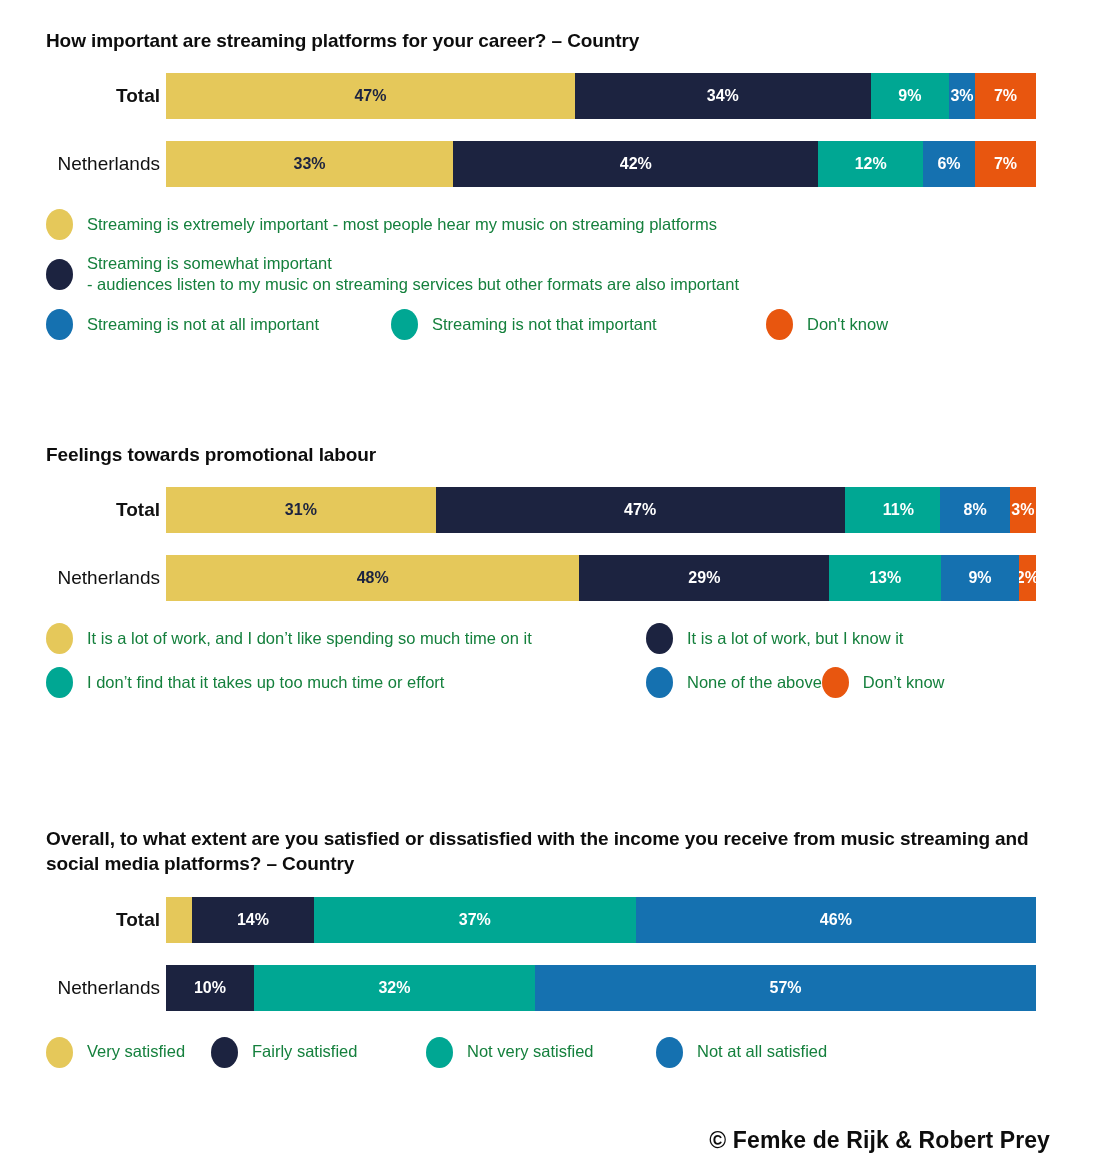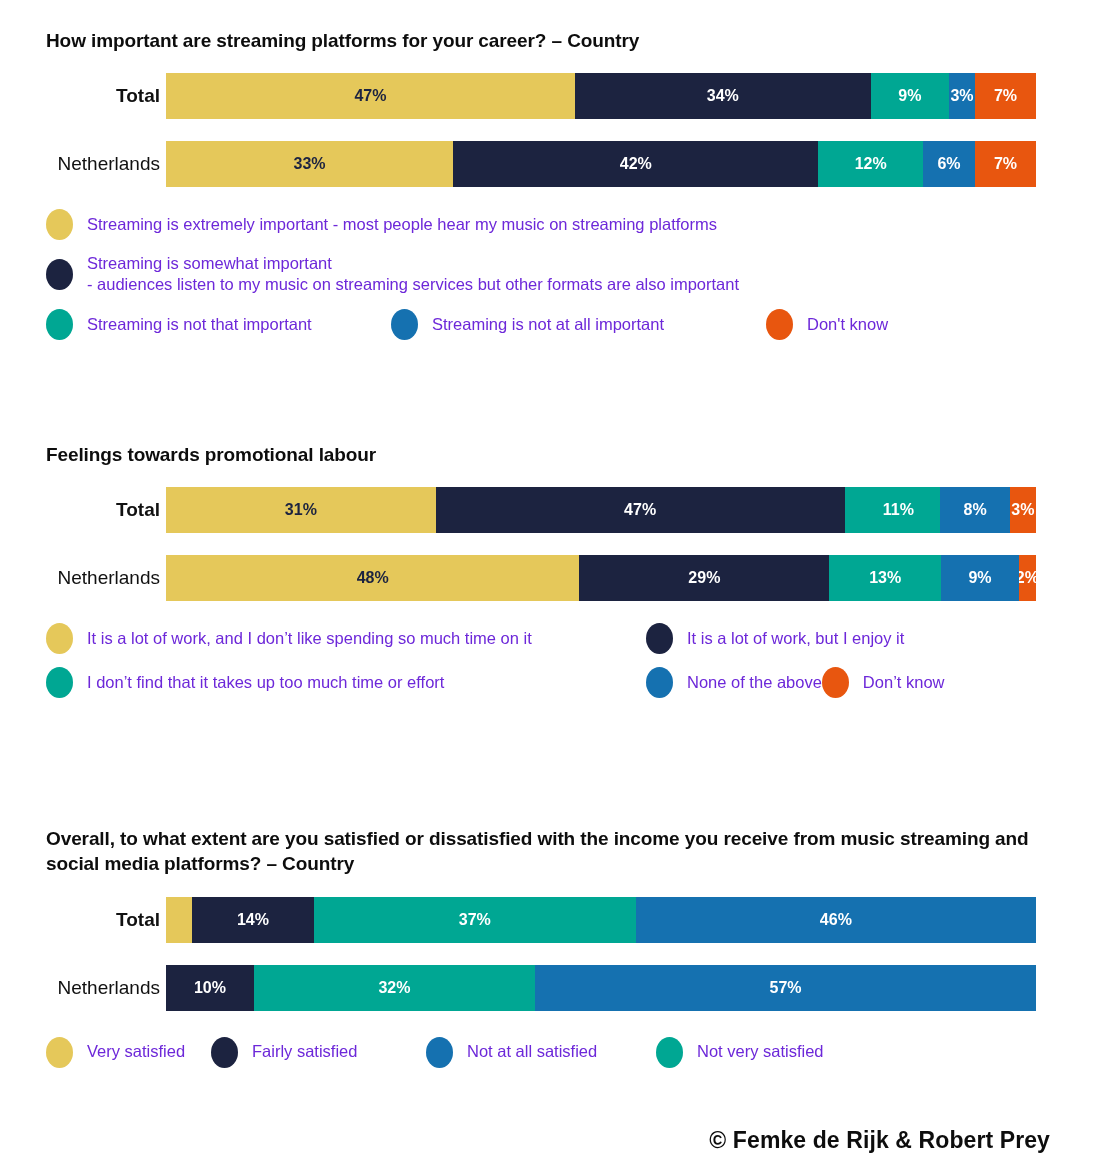--- a/index.html
+++ b/index.html
@@ -93,21 +93,21 @@
   .dot {
     width: 27px;
     height: 31px;
     border-radius: 50%;
     flex: 0 0 auto;
     margin-right: 14px;
   }
   .legend-text {
     font-size: 16.5px;
     line-height: 1.28;
-    color: #6d28d9;
+    color: #15803d;
     white-space: pre-line;
   }
 
   
   #legend-1 .legend-row.r2 { margin-bottom: 14px; }
   #legend-1 .legend-row.r3 .legend-item:nth-child(1) { width: 345px; }
   #legend-1 .legend-row.r3 .legend-item:nth-child(2) { width: 375px; }
   #legend-1 .legend-row.r3 .legend-item + .legend-item { margin-left: 0; }
 
   #legend-2 .legend-row .legend-item:nth-child(1) { width: 600px; }
@@ -168,26 +168,26 @@
       </div>
       <div class="legend-row r2">
         <div class="legend-item">
           <span class="dot" style="background-color: rgb(28, 35, 64);"></span>
           <span class="legend-text">Streaming is somewhat important
 - audiences listen to my music on streaming services but other formats are also important</span>
         </div>
       </div>
       <div class="legend-row r3">
         <div class="legend-item">
+          <span class="dot" style="background-color: rgb(21, 113, 176);"></span>
+          <span class="legend-text">Streaming is not at all important</span>
+        </div>
+        <div class="legend-item">
           <span class="dot" style="background-color: rgb(0, 167, 147);"></span>
           <span class="legend-text">Streaming is not that important</span>
-        </div>
-        <div class="legend-item">
-          <span class="dot" style="background-color: rgb(21, 113, 176);"></span>
-          <span class="legend-text">Streaming is not at all important</span>
         </div>
         <div class="legend-item">
           <span class="dot" style="background-color: rgb(232, 86, 15);"></span>
           <span class="legend-text">Don't know</span>
         </div>
       </div>
     </div>
   </section>
 
   <section class="chart-block" id="chart-2">
@@ -215,21 +215,21 @@
       </div>
     </div>
     <div class="legend" id="legend-2">
       <div class="legend-row">
         <div class="legend-item">
           <span class="dot" style="background-color: rgb(229, 200, 90);"></span>
           <span class="legend-text">It is a lot of work, and I don’t like spending so much time on it</span>
         </div>
         <div class="legend-item">
           <span class="dot" style="background-color: rgb(28, 35, 64);"></span>
-          <span class="legend-text">It is a lot of work, but I enjoy it</span>
+          <span class="legend-text">It is a lot of work, but I know it</span>
         </div>
       </div>
       <div class="legend-row">
         <div class="legend-item">
           <span class="dot" style="background-color: rgb(0, 167, 147);"></span>
           <span class="legend-text">I don’t find that it takes up too much time or effort</span>
         </div>
         <div class="legend-item">
           <span class="dot" style="background-color: rgb(21, 113, 176);"></span>
           <span class="legend-text">None of the above</span>
@@ -267,26 +267,26 @@
       <div class="legend-row">
         <div class="legend-item">
           <span class="dot" style="background-color: rgb(229, 200, 90);"></span>
           <span class="legend-text">Very satisfied</span>
         </div>
         <div class="legend-item">
           <span class="dot" style="background-color: rgb(28, 35, 64);"></span>
           <span class="legend-text">Fairly satisfied</span>
         </div>
         <div class="legend-item">
+          <span class="dot" style="background-color: rgb(0, 167, 147);"></span>
+          <span class="legend-text">Not very satisfied</span>
+        </div>
+        <div class="legend-item">
           <span class="dot" style="background-color: rgb(21, 113, 176);"></span>
           <span class="legend-text">Not at all satisfied</span>
         </div>
-        <div class="legend-item">
-          <span class="dot" style="background-color: rgb(0, 167, 147);"></span>
-          <span class="legend-text">Not very satisfied</span>
-        </div>
       </div>
     </div>
   </section>
 
   <div class="footer">© Femke de Rijk &amp; Robert Prey</div>
 
 </div>
 
 </body></html>

